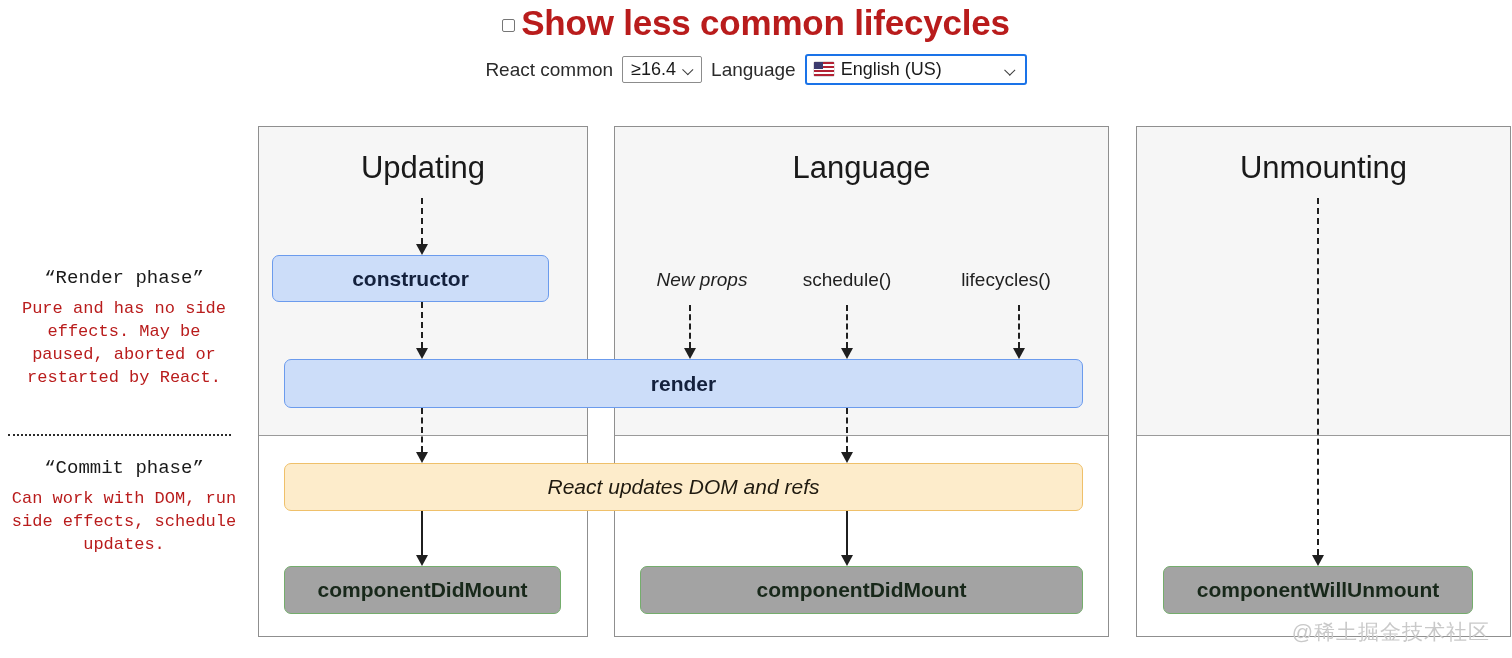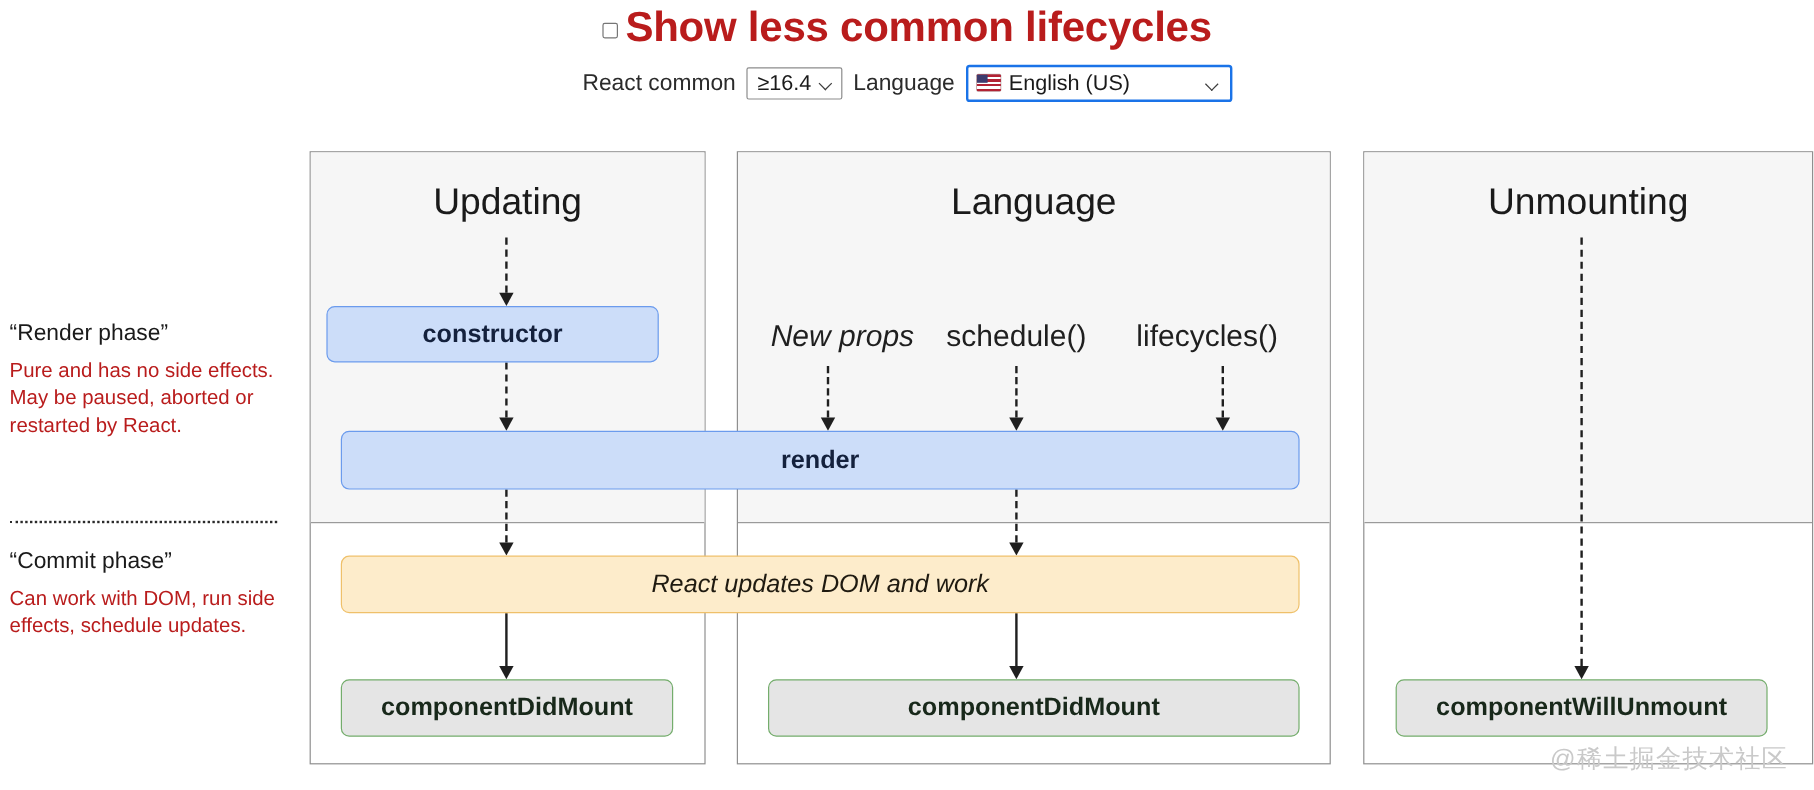--- a/index.html
+++ b/index.html
@@ -128,20 +128,22 @@
     left: 0; top: 0;
     width: 9px; height: 7px;
     background: #3c3b6e;
   }
 
   
   .legend {
     position: absolute;
     left: 8px;
     width: 232px;
+    text-align: center;
+    font-family: Liberation Mono, monospace;
   }
   .legend .ph-title {
     font-size: 19px;
     font-weight: 400;
     color: #1a1a1a;
     line-height: 24px;
     margin-bottom: 7px;
     white-space: nowrap;
   }
   .legend .ph-desc {
@@ -204,21 +206,21 @@
     text-align: center;
     z-index: 4;
   }
   .node.blue {
     background: #ccddf9;
     border: 1.6px solid #6b9bed;
     color: #14213d;
     font-weight: 700;
   }
   .node.green {
-    background: #e5e5e5;
+    background: #a3a3a3;
     border: 1.6px solid #74ad6c;
     color: #18281a;
     font-weight: 700;
   }
   .node.orange {
     background: #fdeccb;
     border: 1.6px solid #efc06a;
     color: #1f1a10;
     font-weight: 400;
     font-style: italic;
@@ -230,21 +232,21 @@
   #node-componentdidmount    { left: 284px;  top: 566px; width: 277px; height: 48px; }
   #node-componentdidupdate   { left: 640px;  top: 566px; width: 443px; height: 48px; }
   #node-componentwillunmount { left: 1163px; top: 566px; width: 310px; height: 48px; }
 
   
   #node-render span { display: block; width: 100%; text-align: center; }
 
   
   .trigger {
     position: absolute;
-    font-size: 25px;
+    font-size: 19px;
     line-height: 24px;
     color: #1f1f1f;
     text-align: center;
     white-space: nowrap;
     transform: translateX(-50%);
     z-index: 3;
   }
   .trigger.italic { font-style: italic; }
   #trig-newprops    { left: 702px;  top: 268px; }
   #trig-setstate    { left: 847px;  top: 268px; }
@@ -393,21 +395,21 @@
     <div class="head" style="top:357px;"></div>
   </div>
 
   <div class="node blue" id="node-constructor">
     <span>constructor</span>
   </div>
   <div class="node blue" id="node-render">
     <span>render</span>
   </div>
   <div class="node orange" id="node-dom">
-    <span>React updates DOM and work</span>
+    <span>React updates DOM and refs</span>
   </div>
   <div class="node green" id="node-componentdidmount">
     <span>componentDidMount</span>
   </div>
   <div class="node green" id="node-componentdidupdate">
     <span>componentDidMount</span>
   </div>
   <div class="node green" id="node-componentwillunmount">
     <span>componentWillUnmount</span>
   </div>

